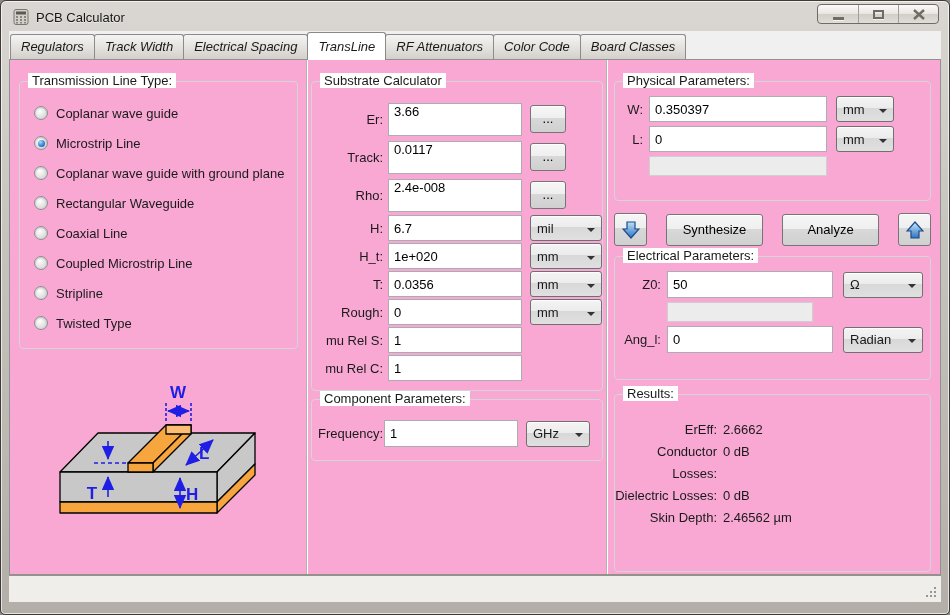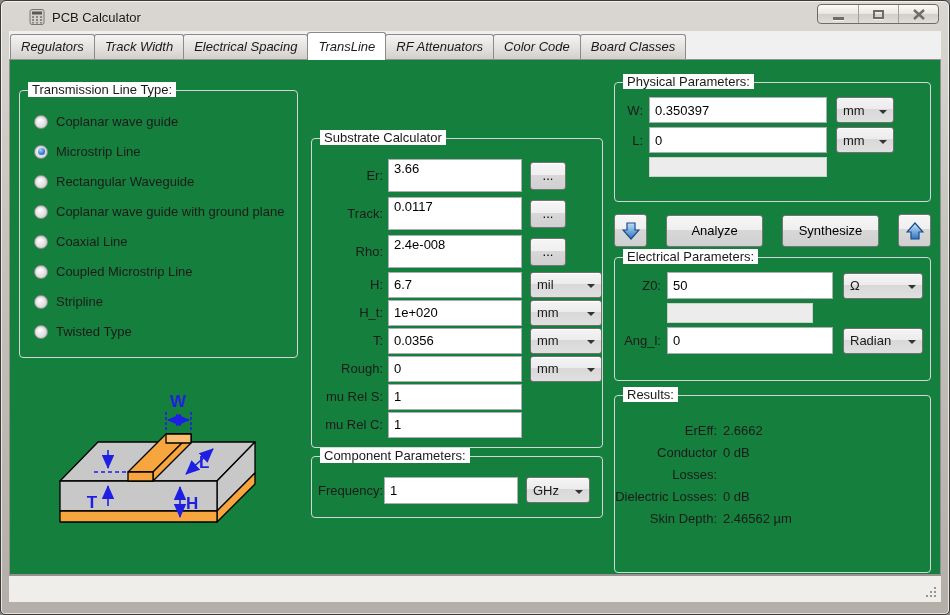--- a/index.html
+++ b/index.html
@@ -8,21 +8,21 @@
 
   
   .window {
     position: relative; width: 950px; height: 615px;
     background: linear-gradient(#dad7d2, #c6c2bc 40%, #b3afa8);
     border: 1px solid #3e3b37;
     border-radius: 6px 6px 5px 5px;
     box-shadow: inset 0 0 0 1px rgba(255,255,255,.65);
     overflow: hidden;
   }
-  .titlebar { position: absolute; left: 16px; top: 0; right: 0; height: 32px;
+  .titlebar { position: absolute; left: 0; top: 0; right: 0; height: 32px;
     display: flex; align-items: center; padding-left: 12px; }
   .app-icon { width: 16px; height: 16px; margin-right: 7px; flex: 0 0 auto; }
   .title-text { font-size: 13px; color: #151515; text-shadow: 0 1px 0 rgba(255,255,255,.5); }
   .winbtns { position: absolute; right: 10px; top: 3px; height: 20px; display: flex;
     border: 1px solid #6e6a64; border-radius: 4px; overflow: hidden;
     background: linear-gradient(#fcfbfa, #e9e6e2 48%, #d2cec9 52%, #e0ddd8); }
   .wbtn { width: 40px; display: flex; align-items: center; justify-content: center; cursor: default; }
   .wbtn + .wbtn { border-left: 1px solid #a39f98; }
   .g-min { width: 11px; height: 3px; background: #6f6b65; margin-top: 8px; box-shadow: 0 1px 0 rgba(255,255,255,.7); }
   .g-max { width: 11px; height: 9px; border: 2px solid #6f6b65; box-shadow: 0 1px 0 rgba(255,255,255,.6); }
@@ -31,22 +31,22 @@
   
   .client { position: absolute; left: 8px; right: 8px; top: 30px; bottom: 39px; background: #f0f0f0; }
   .tabbar { position: absolute; left: 0; right: 0; top: 0; height: 28px;
     display: flex; align-items: flex-end; padding-left: 1px; }
   .tab { height: 25px; padding: 4px 10px 0; background: linear-gradient(#f5f4f3, #e3e1dd 55%, #d3d0cb);
     border: 1px solid #8b8b8b; border-bottom: none; border-radius: 3px 3px 0 0;
     font-size: 13px; cursor: default; white-space: nowrap; font-style: italic; }
   .tab + .tab { margin-left: -1px; }
   .tab.active { height: 28px; padding-top: 6px; background: #fff; position: relative; z-index: 3;
     margin-bottom: -1px; border-color: #898989; }
-  .page { position: absolute; left: 0; right: 0; top: 28px; bottom: 0; background: #15803d;
-    border: 1px solid #919191; display: flex; z-index: 1; align-items: center; }
+  .page { position: absolute; left: 0; right: 0; top: 28px; bottom: 0; background: #f9a8d4;
+    border: 1px solid #919191; display: flex; z-index: 1; }
   .col-left  { width: 322px; position: relative; }
   .col-mid   { width: 298px; padding: 0 3px; }
   .col-right { flex: 1; padding: 0 9px 0 6px; }
   .vsep { width: 2px; border-left: 1px solid #b3b3b3; border-right: 1px solid #fff; }
 
   
   .gbox { position: relative; border: 1px solid #d2d6d8; border-radius: 4px; }
   .gbox-label { position: absolute; top: -9px; left: 8px; background: #fff; padding: 0 4px;
     font-size: 13px; color: #1a1a1a; white-space: nowrap; }
 
@@ -176,25 +176,25 @@
           <div class="radio-row">
             <span class="radio"></span>
             <span>Coplanar wave guide</span>
           </div>
           <div class="radio-row">
             <span class="radio selected"></span>
             <span>Microstrip Line</span>
           </div>
           <div class="radio-row">
             <span class="radio"></span>
+            <span>Coplanar wave guide with ground plane</span>
+          </div>
+          <div class="radio-row">
+            <span class="radio"></span>
             <span>Rectangular Waveguide</span>
-          </div>
-          <div class="radio-row">
-            <span class="radio"></span>
-            <span>Coplanar wave guide with ground plane</span>
           </div>
           <div class="radio-row">
             <span class="radio"></span>
             <span>Coaxial Line</span>
           </div>
           <div class="radio-row">
             <span class="radio"></span>
             <span>Coupled Microstrip Line</span>
           </div>
           <div class="radio-row">
@@ -351,22 +351,22 @@
             <svg width="18" height="18" viewBox="0 0 18 18">
               <defs>
                   <linearGradient id="bdn" x1="0" y1="0" x2="0" y2="1">
                 <stop offset="0" stop-color="#bfe0f7"></stop>
                     <stop offset="1" stop-color="#2e73c2"></stop>
                   </linearGradient>
                 </defs>
               <path d="M5,1 L13,1 L13,8 L17,8 L9,17 L1,8 L5,8 Z" fill="url(#bdn)" stroke="#1a4c8c" stroke-width="1.2"></path>
             </svg>
           </button>
+          <button class="pushbtn btn-synth">Synthesize</button>
           <button class="pushbtn btn-analyze">Analyze</button>
-          <button class="pushbtn btn-synth">Synthesize</button>
           <button class="pushbtn icon-btn">
             <svg width="18" height="18" viewBox="0 0 18 18">
               <defs>
                   <linearGradient id="bup" x1="0" y1="0" x2="0" y2="1">
                 <stop offset="0" stop-color="#cdeafb"></stop>
                     <stop offset="1" stop-color="#2e73c2"></stop>
                   </linearGradient>
                 </defs>
               <path d="M5,17 L13,17 L13,10 L17,10 L9,1 L1,10 L5,10 Z" fill="url(#bup)" stroke="#1a4c8c" stroke-width="1.2"></path>
             </svg>

